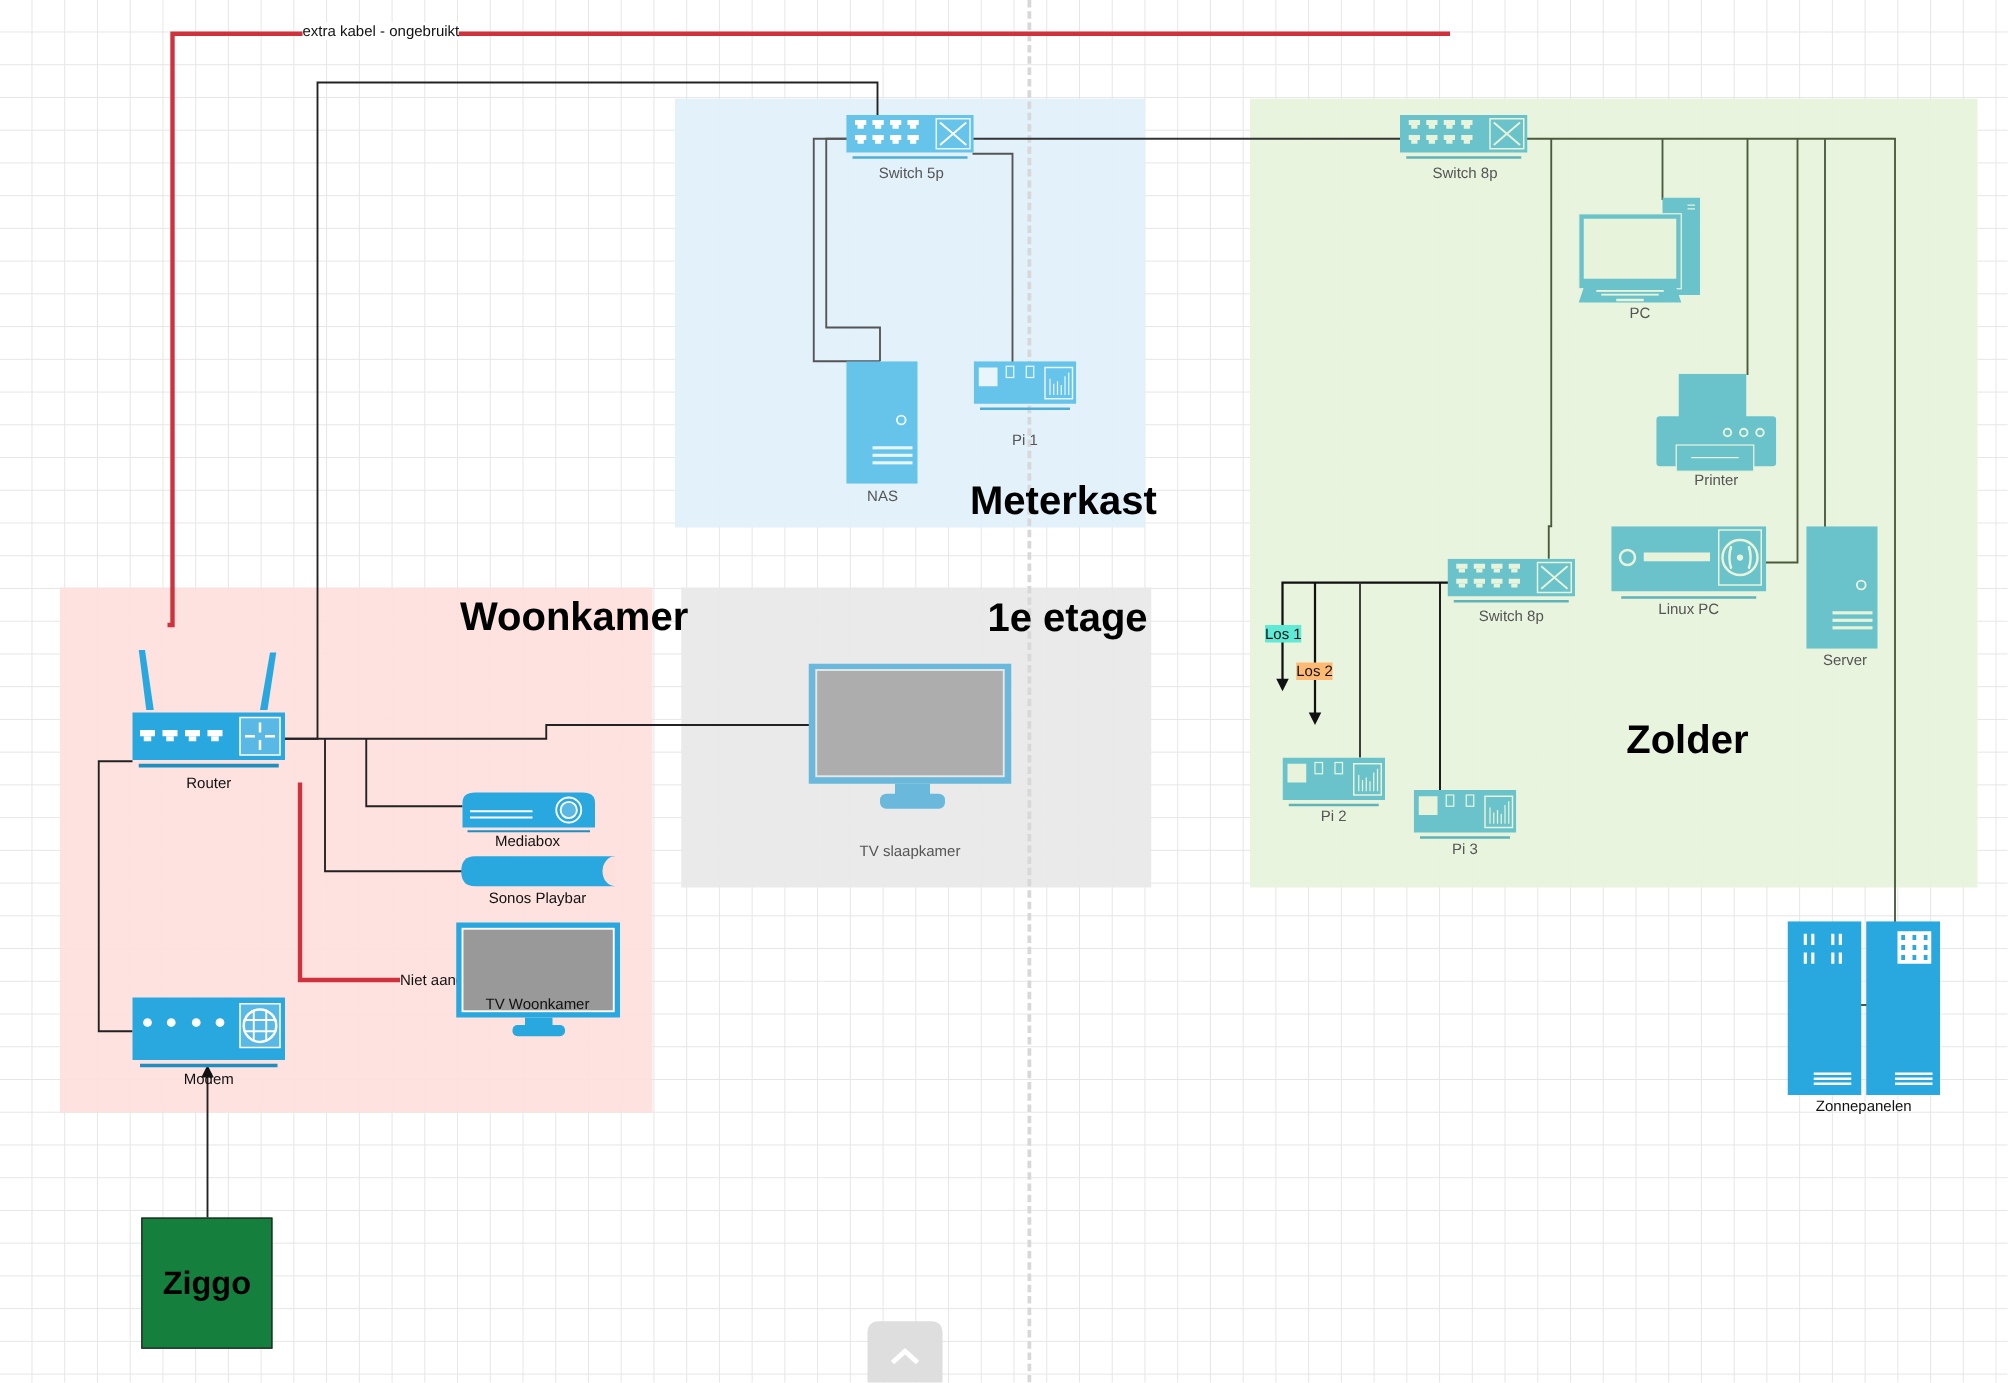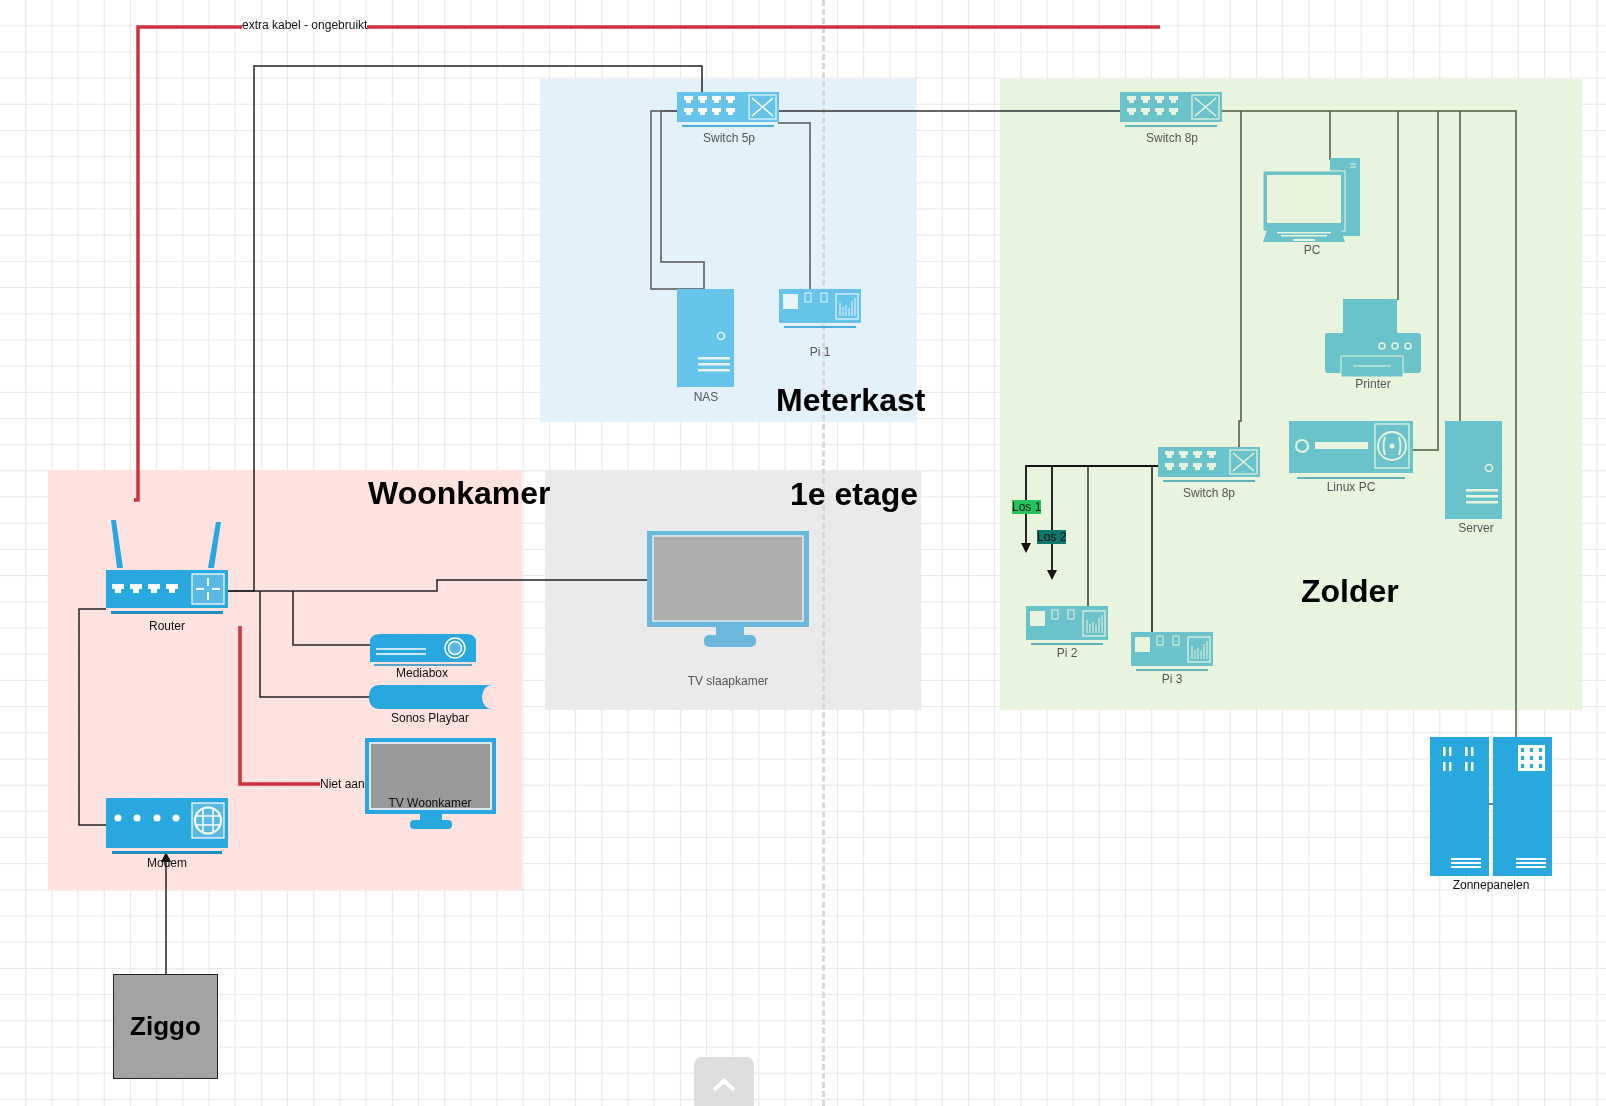--- a/index.html
+++ b/index.html
@@ -20,21 +20,21 @@
   .dlabel.dark { color: #111; }
   svg.layer { position: absolute; left: 0; top: 0; }
   .wire-label { position: absolute; font-size: 12px; color: #111; white-space: nowrap; background: transparent; }
   .scroll-up {
     position: absolute; left: 694px; top: 1057px; width: 60px; height: 55px;
     background: #dedede; border-radius: 8px;
   }
   .center-guide { position: absolute; left: 822px; top: 0; width: 0; height: 1106px; border-left: 3px dashed #d8d8d8; }
   .ziggo-box {
     position: absolute; left: 113px; top: 974px; width: 105px; height: 105px;
-    border: 1.5px solid #222; background: #a3a3a3; display:flex; align-items:center; justify-content:center;
+    border: 1.5px solid #222; background: #15803d; display:flex; align-items:center; justify-content:center;
     font-weight: bold; font-size: 26px; color:#000; box-sizing: border-box;
   }
 </style>
 </head>
 <body>
 
 <div class="zone" style="left:48px;top:470px;width:474px;height:420px;background:#fde0dc;opacity:0.92;"></div>
 <div class="zone" style="left:540px;top:79px;width:376px;height:343px;background:#e2f0fb;opacity:0.95;"></div>
 <div class="zone" style="left:545px;top:470px;width:376px;height:240px;background:#e9e9e9;opacity:0.95;"></div>
 <div class="zone" style="left:1000px;top:79px;width:582px;height:631px;background:#e8f3dc;opacity:0.95;"></div>
@@ -82,22 +82,22 @@
   <polyline points="1160,466 1026,466 1026,545" fill="none" stroke="#111" stroke-width="1.8"></polyline>
   <polygon points="1021,543 1031,543 1026,553" fill="#111"></polygon>
   <line x1="1052" y1="466" x2="1052" y2="572" stroke="#111" stroke-width="1.8"></line>
   <polygon points="1047,570 1057,570 1052,580" fill="#111"></polygon>
   <line x1="1088" y1="466" x2="1088" y2="606" stroke="#333" stroke-width="1.5"></line>
   <line x1="1152" y1="466" x2="1152" y2="632" stroke="#111" stroke-width="1.5"></line>
 </svg>
 
 <div class="wire-label" style="left:242px;top:18px;background:#fff;">extra kabel - ongebruikt</div>
 <div class="wire-label" style="left:320px;top:777px;">Niet aangesloten</div>
-<div class="wire-label" style="left:1012px;top:500px;background:#22c55e;">Los 1</div>
-<div class="wire-label" style="left:1037px;top:530px;background:#0f766e;">Los 2</div>
+<div class="wire-label" style="left:1012px;top:500px;background:#5eead4;">Los 1</div>
+<div class="wire-label" style="left:1037px;top:530px;background:#fdba74;">Los 2</div>
 
 <div class="abs" style="left:104px;top:518px;width:126px;height:100px;">
   <svg width="126" height="100">
     <polygon points="7,2 12,2 19,50 13,50" fill="#29a8e0"></polygon>
     <polygon points="112,4 117,4 110,50 104,50" fill="#29a8e0"></polygon>
     <rect x="2" y="52" width="122" height="38" fill="#29a8e0"></rect>
     <g fill="#fff">
       <rect x="8" y="66" width="12" height="5"></rect>
         <rect x="11" y="71" width="6" height="4"></rect>
       <rect x="26" y="66" width="12" height="5"></rect>

